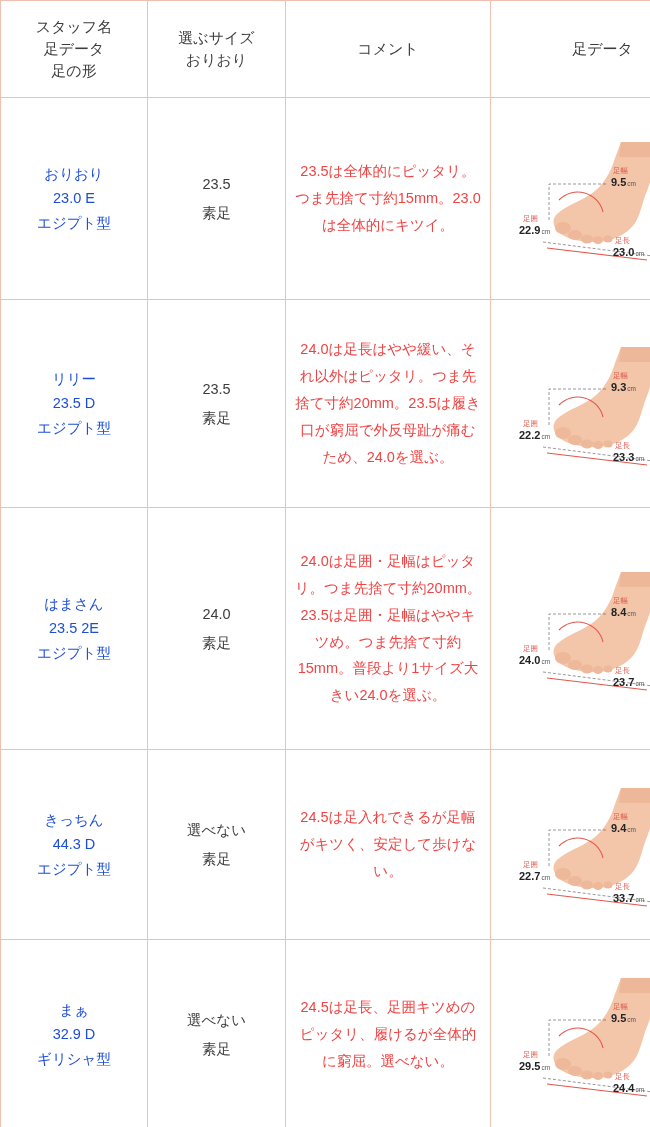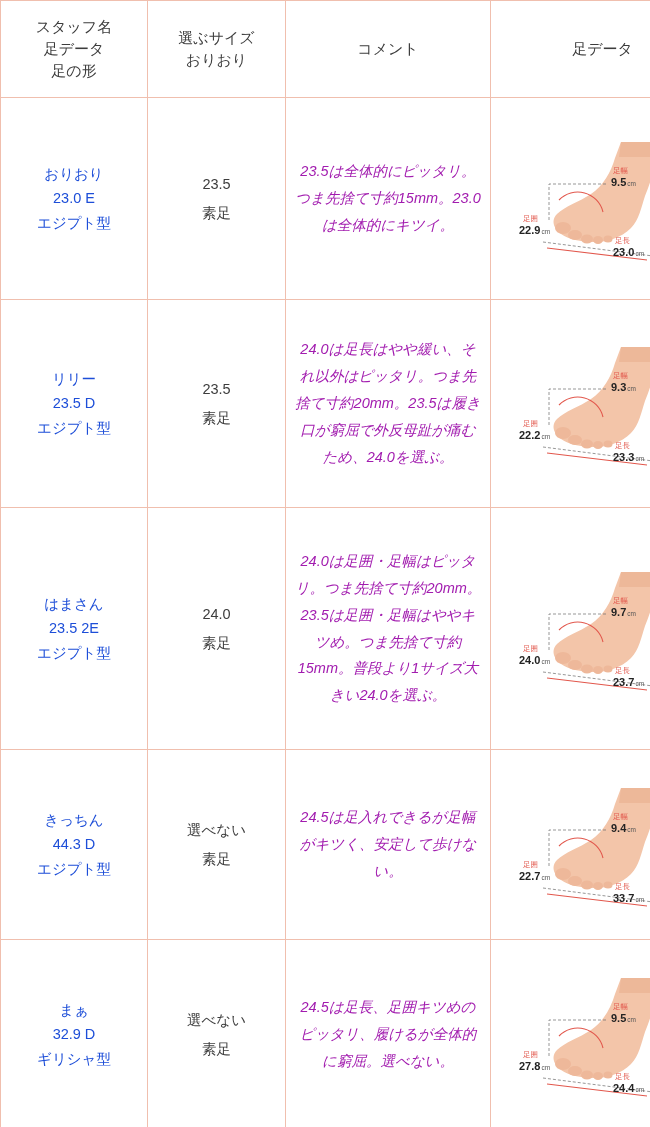--- a/index.html
+++ b/index.html
@@ -47,22 +47,21 @@
     font-size: 14.5px;
     line-height: 1.7;
   }
   .size-cell .pick { display:block; }
   .size-cell .style { display:block; margin-top: 4px; }
   .comment-cell {
     font-size: 14.5px;
     line-height: 1.85;
     text-align: left;
     padding: 10px 12px;
-    color: #a21caf;
-    font-style: italic;
+    color: #ef4444;
   }
   .data-cell {
     padding: 4px;
   }
   .foot-wrap {
     position: relative;
     width: 199px;
     height: 150px;
     margin: 0 auto;
   }
@@ -231,21 +230,21 @@
               <path d="M40 118 L150 132"></path>
             </g>
             <g stroke="#e2574c" stroke-width="1.1" fill="none">
               <path d="M56 76 a26 26 0 0 1 44 12"></path>
               <path d="M184 34 L184 56"></path>
               <path d="M180 62 L180 80"></path>
               <path d="M44 124 L144 136"></path>
             </g>
           </svg>
           <div class="capt" style="left:110px; top:42px;">足幅</div>
-          <div class="val" style="left:108px; top:52px;"><span>9.7</span><span class="u">cm</span></div>
+          <div class="val" style="left:108px; top:52px;"><span>8.4</span><span class="u">cm</span></div>
           <div class="capt" style="left:20px; top:90px;">足囲</div>
           <div class="val" style="left:16px; top:100px;"><span>24.0</span><span class="u">cm</span></div>
           <div class="capt" style="left:112px; top:112px;">足長</div>
           <div class="val" style="left:110px; top:122px;"><span>23.7</span><span class="u">cm</span></div>
 
         </div>
       </td>
     </tr>
 
     <tr style="height:190px;">
@@ -327,21 +326,21 @@
             <g stroke="#e2574c" stroke-width="1.1" fill="none">
               <path d="M56 76 a26 26 0 0 1 44 12"></path>
               <path d="M184 34 L184 56"></path>
               <path d="M180 62 L180 80"></path>
               <path d="M44 124 L144 136"></path>
             </g>
           </svg>
           <div class="capt" style="left:110px; top:42px;">足幅</div>
           <div class="val" style="left:108px; top:52px;"><span>9.5</span><span class="u">cm</span></div>
           <div class="capt" style="left:20px; top:90px;">足囲</div>
-          <div class="val" style="left:16px; top:100px;"><span>27.8</span><span class="u">cm</span></div>
+          <div class="val" style="left:16px; top:100px;"><span>29.5</span><span class="u">cm</span></div>
           <div class="capt" style="left:112px; top:112px;">足長</div>
           <div class="val" style="left:110px; top:122px;"><span>24.4</span><span class="u">cm</span></div>
 
         </div>
       </td>
     </tr>
 
   </tbody>
 </table>
 

